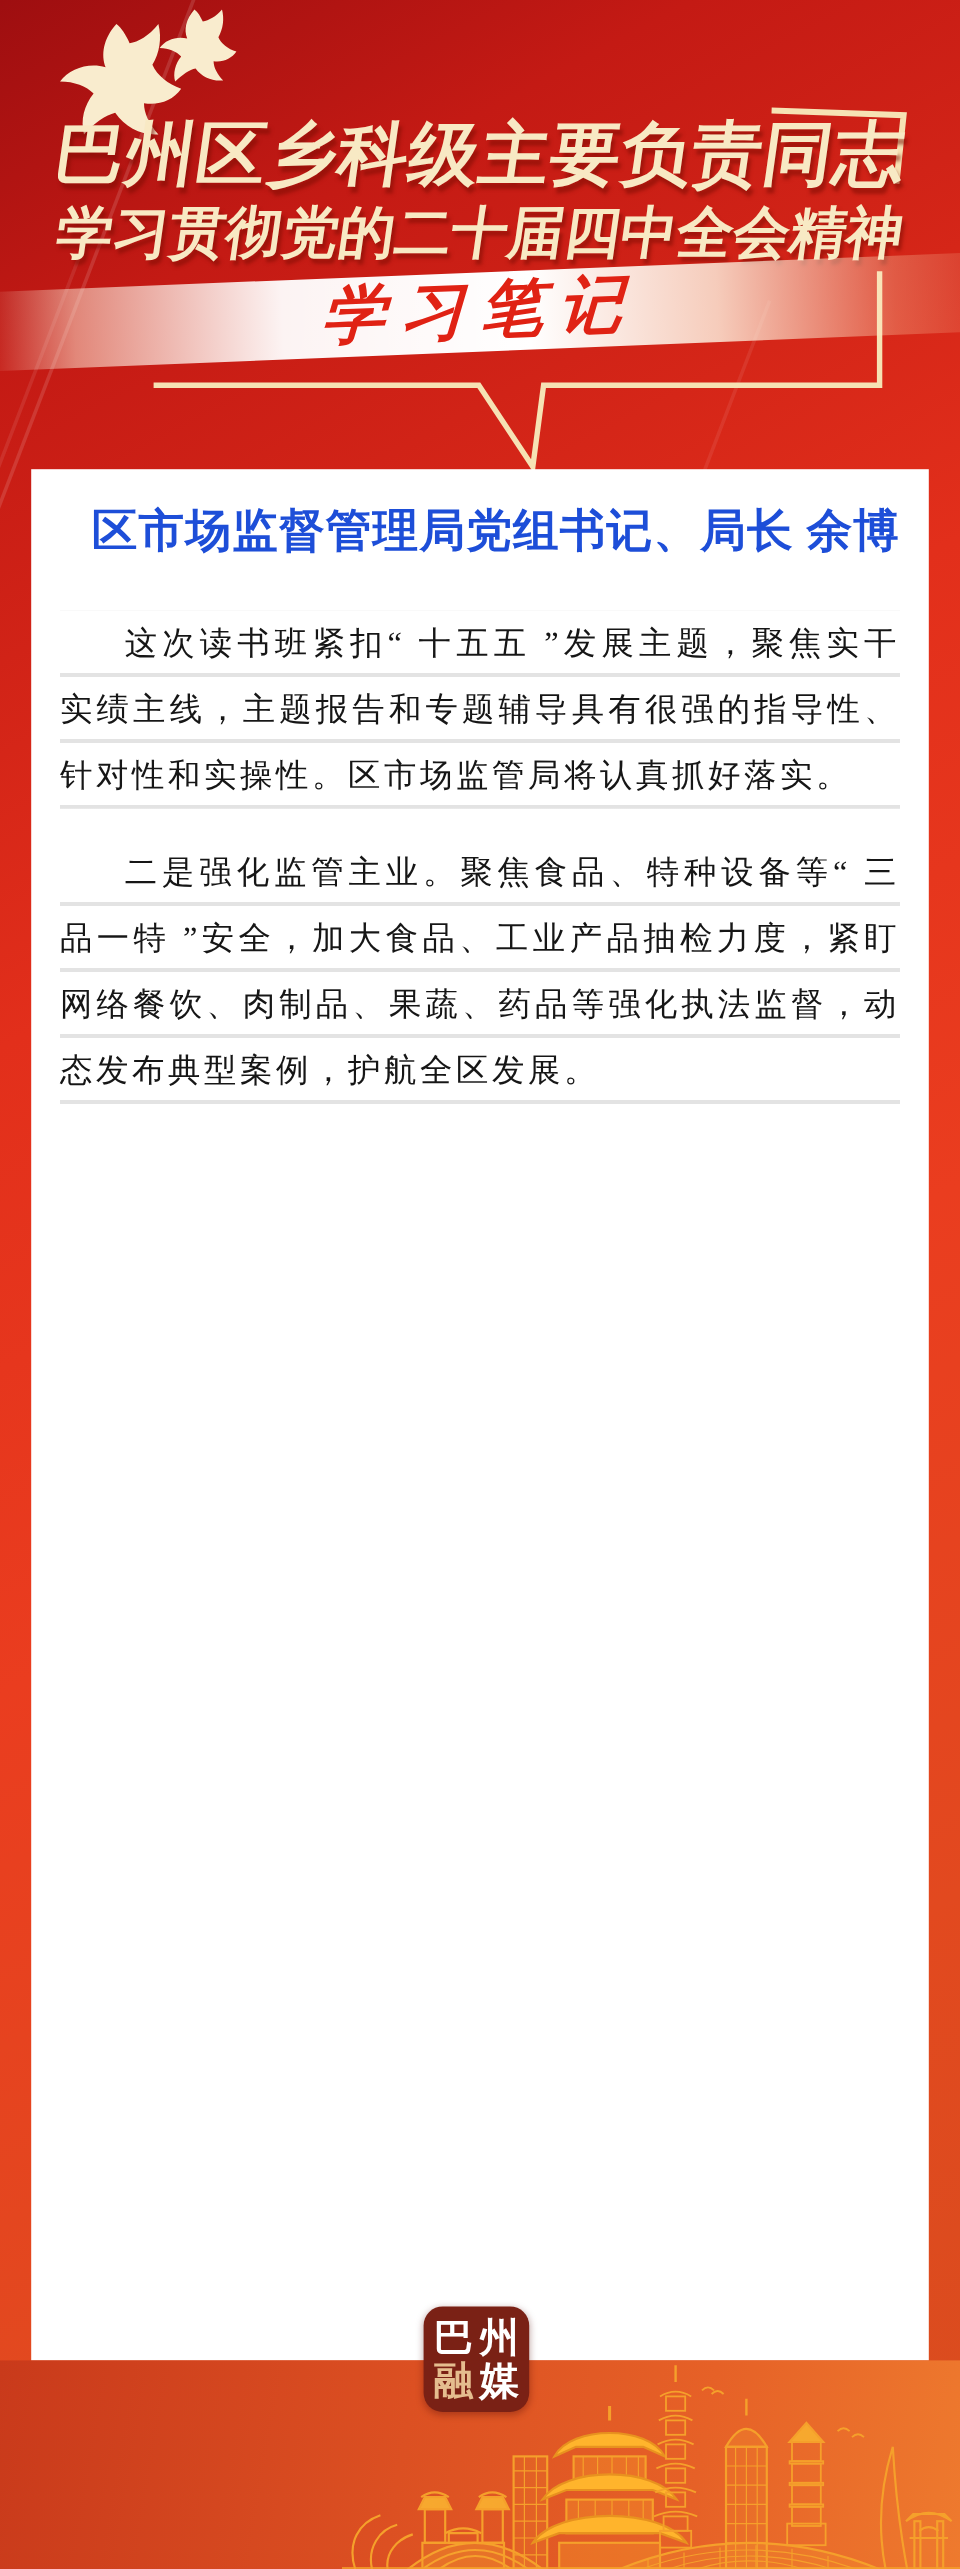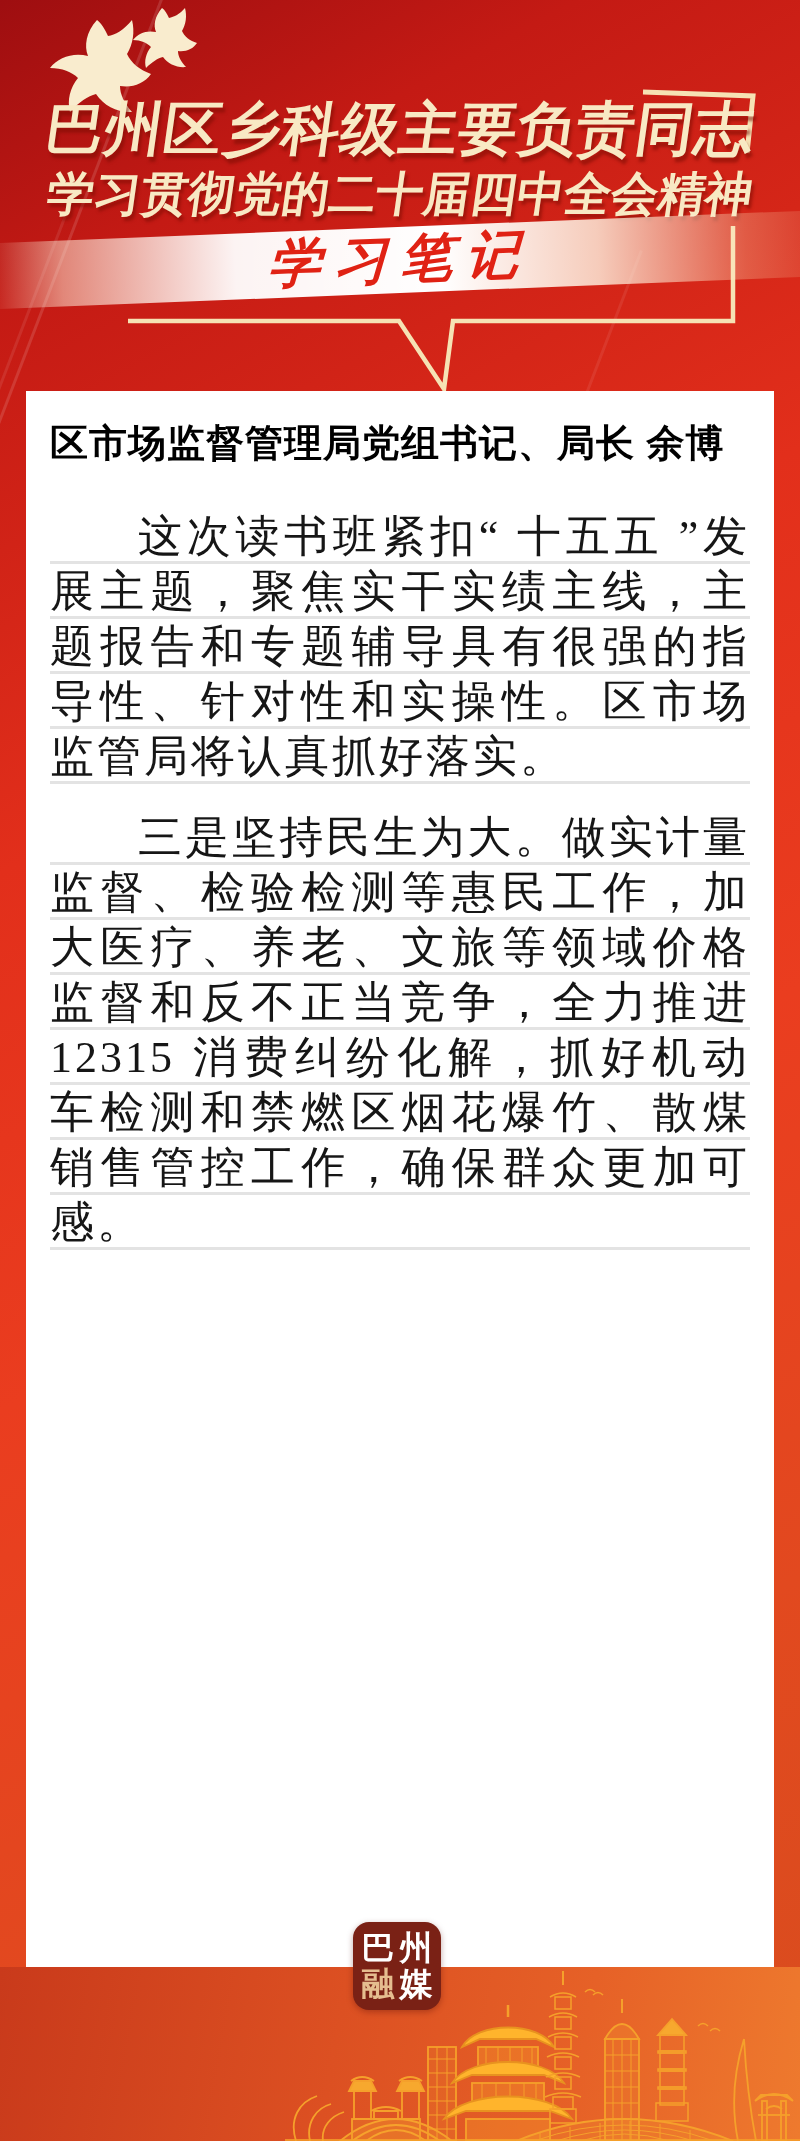--- a/index.html
+++ b/index.html
@@ -41,27 +41,27 @@
     color:#e02214;transform:skewX(-5deg);
   }
   .bubble{position:absolute;left:0;top:0;pointer-events:none;}
 
   
   .card{
     position:absolute;left:26px;top:391px;width:748px;height:1576px;
     background:#ffffff;box-sizing:border-box;padding:0 24px;
   }
   .card-title{
-    margin:26px 0 40px 0;text-align:left;white-space:nowrap;
-    font-family:Liberation Sans, sans-serif;font-weight:700;
-    font-size:38px;line-height:52px;color:#000000;letter-spacing:1px;
+    margin:26px 0 40px 0;text-align:right;white-space:nowrap;
+    font-family:Liberation Serif, serif;font-weight:700;
+    font-size:38px;line-height:52px;color:#1d4ed8;letter-spacing:1px;
   }
   .para{
     font-family:"Liberation Serif",serif;
-    font-size:44px;line-height:55px;letter-spacing:3px;color:#161616;
+    font-size:27px;line-height:55px;letter-spacing:3px;color:#161616;
     text-align:justify;text-indent:2em;margin:0 0 26px 0;
     background-image:repeating-linear-gradient(to bottom,
       rgba(0,0,0,0) 0px, rgba(0,0,0,0) 52px, #e3e3e3 52px, #e3e3e3 55px);
   }
 
   
   .bottom-band{
     position:absolute;left:0;top:1967px;width:800px;height:174px;
     background:linear-gradient(100deg,#c93a1b 0%,#dc5022 42%,#e66127 72%,#ee7a2e 100%);
   }
@@ -107,21 +107,21 @@
 <div class="title-l1">巴州区乡科级主要负责同志</div>
 <div class="title-l2">学习贯彻党的二十届四中全会精神</div>
 
 <div class="banner">
   <div class="banner-text">学习笔记</div>
 </div>
 
 <div class="card">
   <div class="card-title">区市场监督管理局党组书记、局长 余博</div>
   <p class="para">这次读书班紧扣“ 十五五 ”发展主题，聚焦实干实绩主线，主题报告和专题辅导具有很强的指导性、针对性和实操性。区市场监管局将认真抓好落实。</p>
-  <p class="para">三是坚持民生为大。做实计量监督、检验检测等惠民工作，加大医疗、养老、文旅等领域价格监督和反不正当竞争，全力推进 12315 消费纠纷化解，抓好机动车检测和禁燃区烟花爆竹、散煤销售管控工作，确保群众更加可感。</p>
+  <p class="para">二是强化监管主业。聚焦食品、特种设备等“ 三品一特 ”安全，加大食品、工业产品抽检力度，紧盯网络餐饮、肉制品、果蔬、药品等强化执法监督，动态发布典型案例，护航全区发展。</p>
 </div>
 
 <div class="bottom-band"></div>
 
 <svg class="skyline" width="800" height="190" viewBox="0 0 800 190">
   <g stroke="#f5a02b" stroke-width="1.8" fill="none">
 
     <path d="M285,189 L800,189" stroke-opacity=".8"></path>
 
     <path d="M296,190 C289,168 299,151 317,145"></path>

